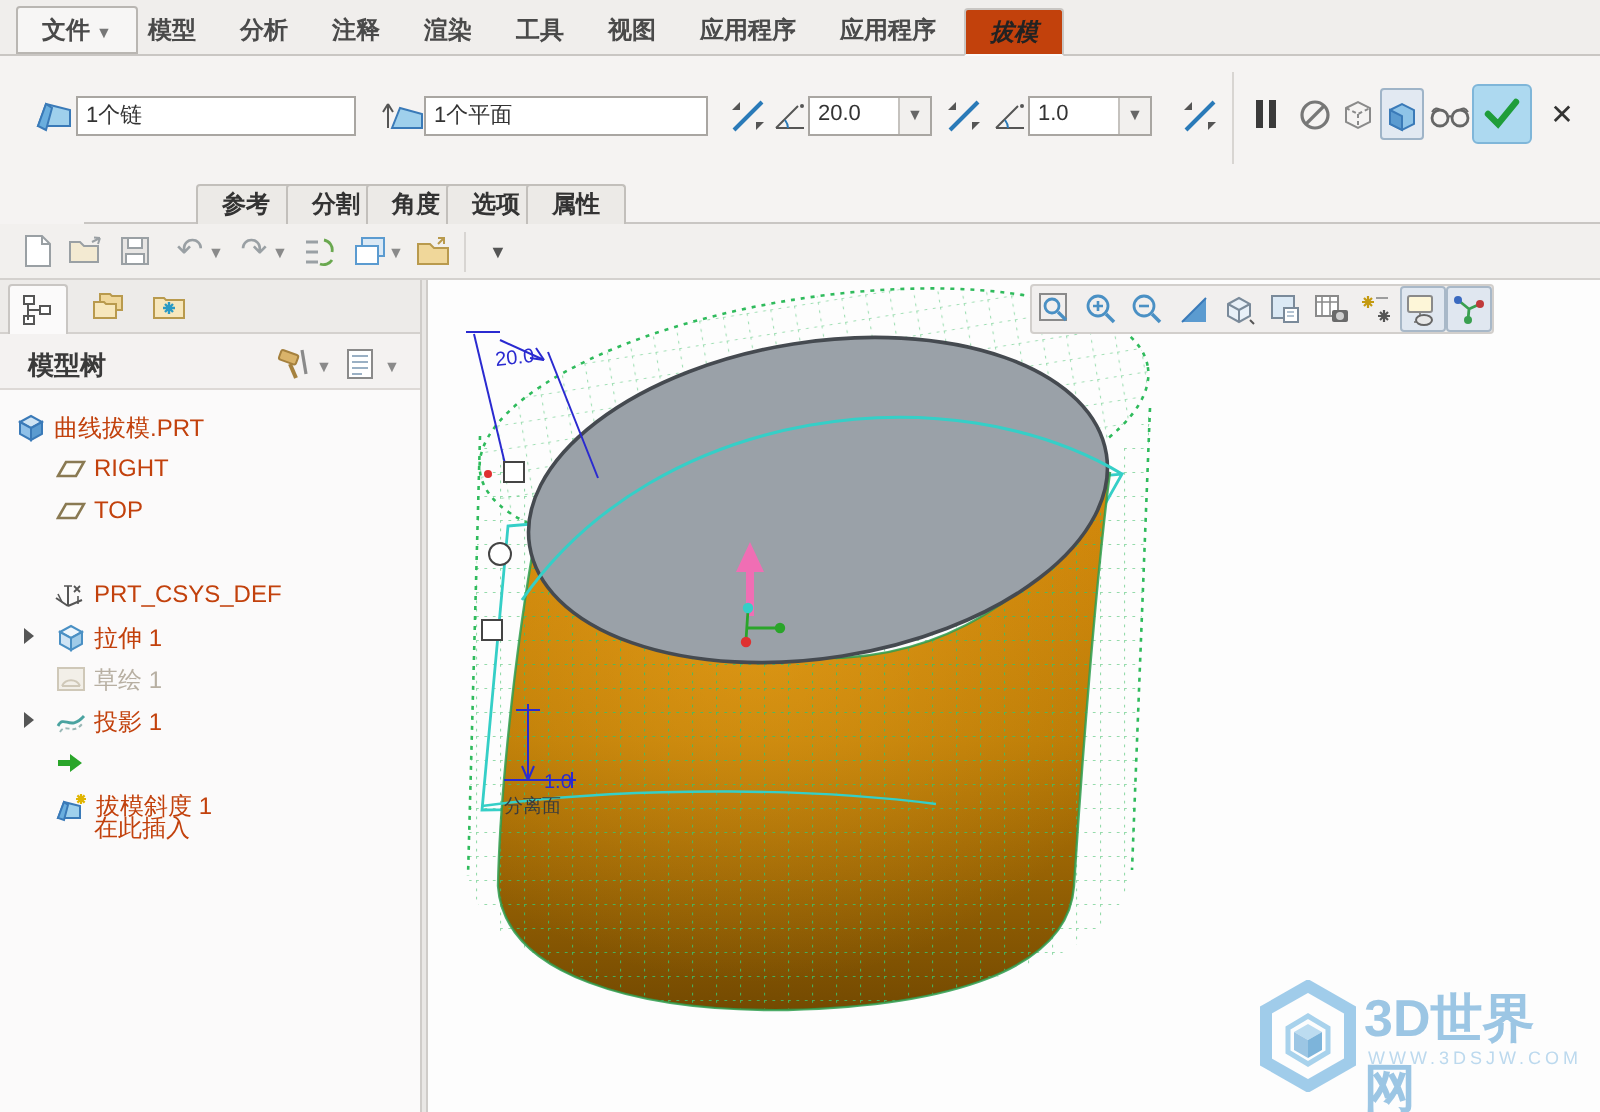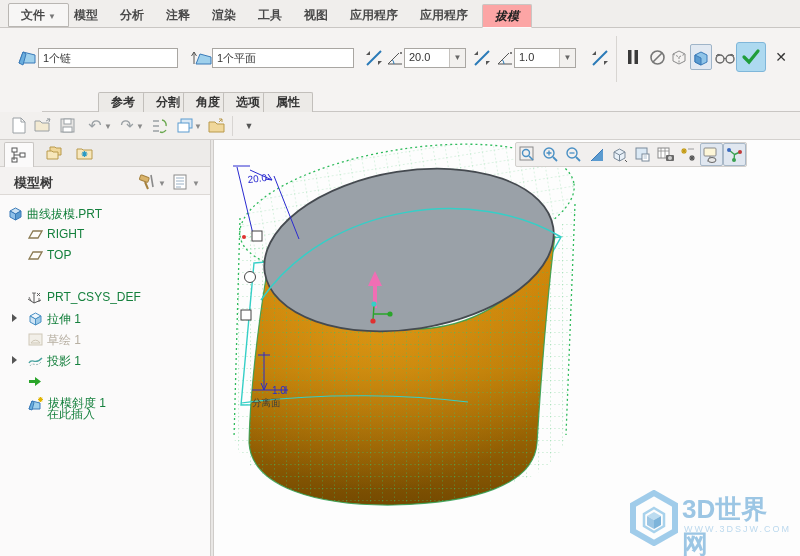--- a/index.html
+++ b/index.html
@@ -7,21 +7,21 @@
     font-family:"Liberation Sans","DejaVu Sans",sans-serif; background:#fff; }
   .abs { position:absolute; }
   #app { position:relative; width:800px; height:556px; background:#f5f3f2;text-decoration:underline; }
 
   
   #menubar { position:absolute; left:0; top:0; width:800px; height:28px;
     background:#f0eeec; border-bottom:1px solid #c9c6c3; }
   .menutab { position:absolute; top:4px; height:24px; line-height:22px; padding:0 12px;
     font-size:12px; color:#4a4a4a; font-weight:bold; }
   .filetab { border:1px solid #b9b6b2; background:#f7f6f5; border-radius:2px 2px 0 0; top:3px; }
-  .activetab { background:#fca5a5; border:1px solid #c9c6c3; border-bottom:1px solid #fbfafa;
+  .activetab { background:#c2410c; border:1px solid #c9c6c3; border-bottom:1px solid #fbfafa;
     font-style:italic; color:#222; border-radius:2px 2px 0 0; }
   .caret { font-size:8px; color:#777; margin-left:3px; }
 
   
   #ribbon { position:absolute; left:0; top:28px; width:800px; height:62px; background:#f5f3f2; }
   .rb-icon { position:absolute; top:18px; width:24px; height:24px; }
   .field { position:absolute; top:20px; height:20px; background:#fff; border:1px solid #a9a6a2;
     font-size:11px; color:#333; padding:2px 4px; line-height:15px; }
   .combo { position:absolute; top:20px; height:20px; background:#fff; border:1px solid #a9a6a2; }
   .combo .val { position:absolute; left:4px; top:2px; font-size:11px; color:#333; }
@@ -51,21 +51,21 @@
   #leftpanel { position:absolute; left:0; top:140px; width:210px; height:416px; background:#fbfafa; }
   #panel-tabs { position:absolute; left:0; top:0; width:210px; height:27px; background:#edebe9;
     border-bottom:1px solid #d4d1ce; }
   .sidetab { position:absolute; top:2px; height:25px; width:30px; text-align:center; padding-top:4px; }
   .sidetab.on { background:#fbfafa; border:1px solid #c9c6c3; border-bottom:none; border-radius:2px 2px 0 0; }
   #treeheader { position:absolute; left:0; top:27px; width:210px; height:28px; background:#f4f2f1;
     border-bottom:1px solid #ddd9d6; }
   #treeheader .t { position:absolute; left:14px; top:7px; font-size:13px; font-weight:bold; color:#3a3a3a; }
   .hicon { position:absolute; top:6px; width:18px; height:18px; }
   #tree { position:absolute; left:0; top:58px; width:206px; bottom:0; background:#fbfafa; }
-  .trow { position:absolute; left:0; width:206px; height:21px; font-size:12px; color:#15803d; }
+  .trow { position:absolute; left:0; width:206px; height:21px; font-size:12px; color:#c2410c; }
   .trow .lab { position:absolute; top:3px; }
   .trow .ic { position:absolute; top:3px; width:15px; height:15px; }
   .trow .exp { position:absolute; left:12px; top:6px; width:0; height:0;
     border-left:5px solid #555; border-top:4px solid transparent; border-bottom:4px solid transparent; }
   .dim { color:#b7afa2; }
   #panel-divider { position:absolute; left:210px; top:140px; width:4px; height:416px;
     background:#e9e7e5; border-left:1px solid #cfccc9; border-right:1px solid #cfccc9; }
 
   
   #canvas { position:absolute; left:214px; top:140px; width:586px; height:416px; background:#fdfdfd; }

